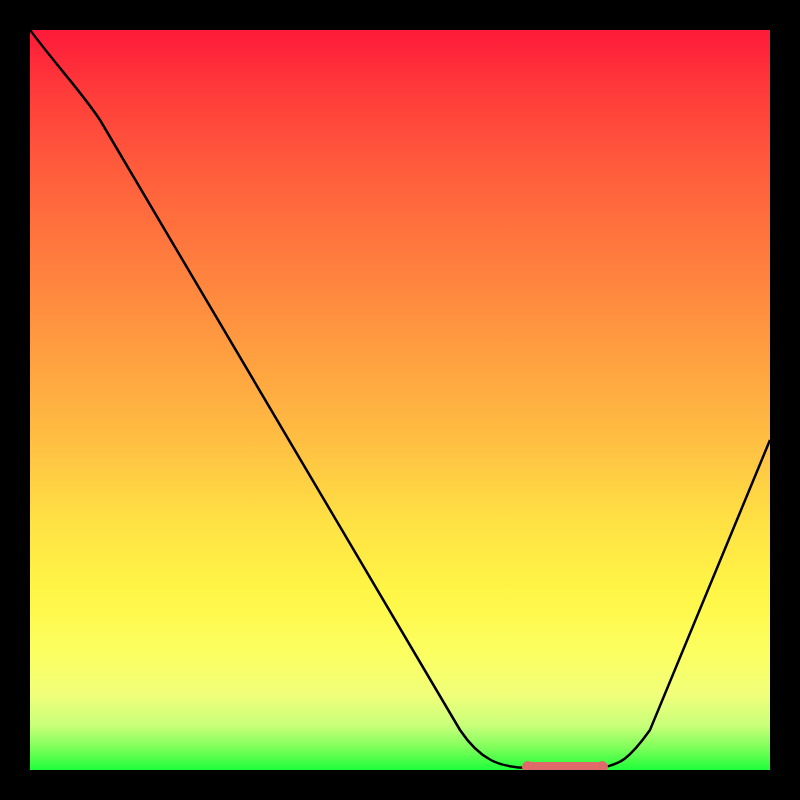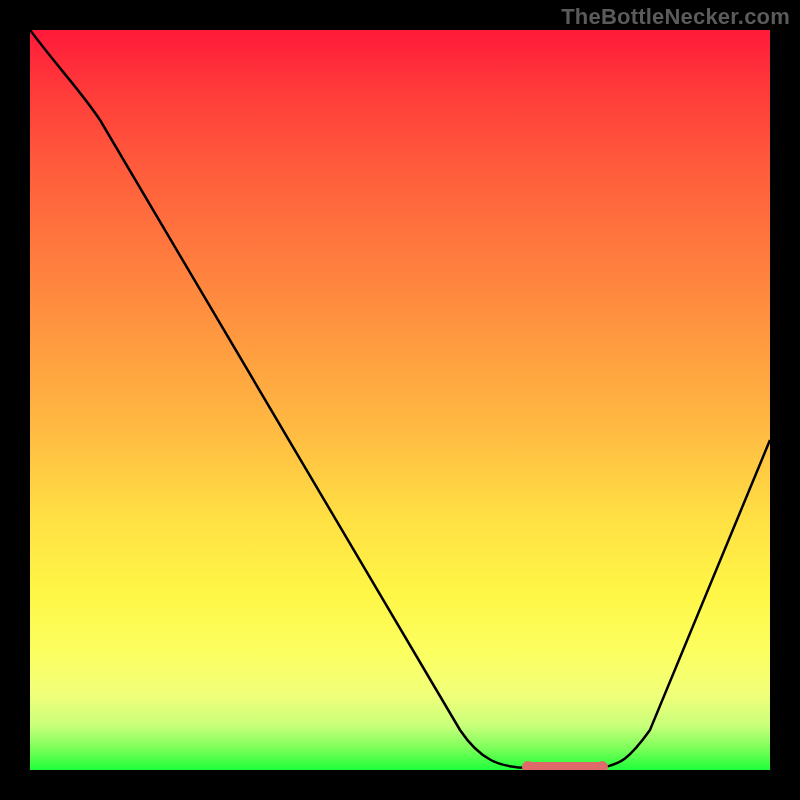--- a/index.html
+++ b/index.html
@@ -56,21 +56,20 @@
   }
   .svg-layer {
     position: absolute;
     inset: 0;
   }
 </style>
 </head>
 <body>
 
 <div class="frame">
-  <div class="watermark">TheBottleNecker.com</div>
 
   <div class="plot">
     <div class="gradient"></div>
     <svg class="svg-layer" viewBox="0 0 740 740" preserveAspectRatio="none">
       <path d="M 0 0
                C 30 40, 50 60, 70 90
                L 430 700
                C 450 730, 470 738, 500 738
                L 570 738
                C 590 735, 600 728, 620 700

